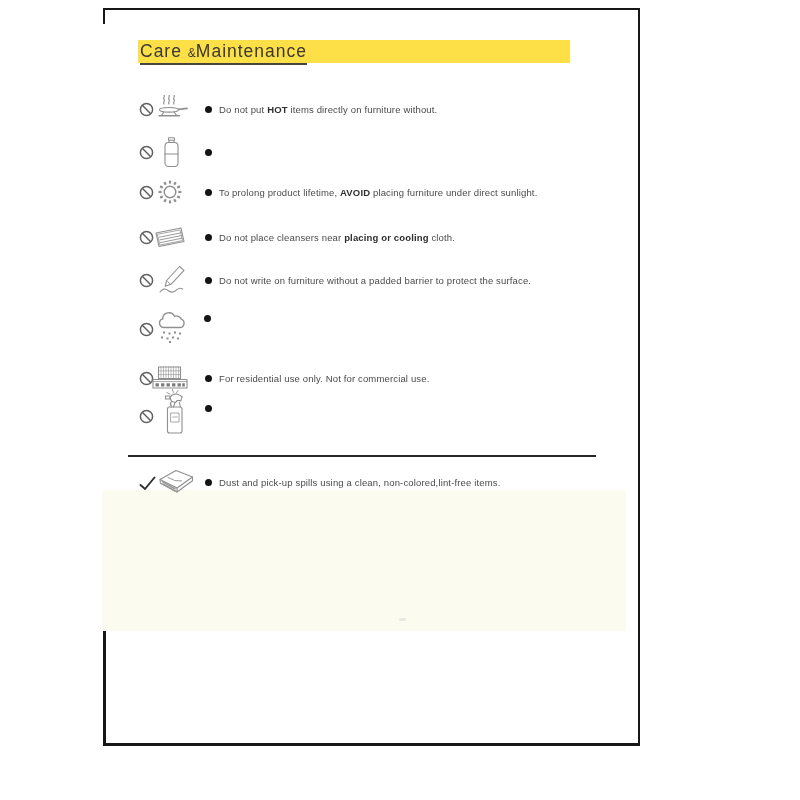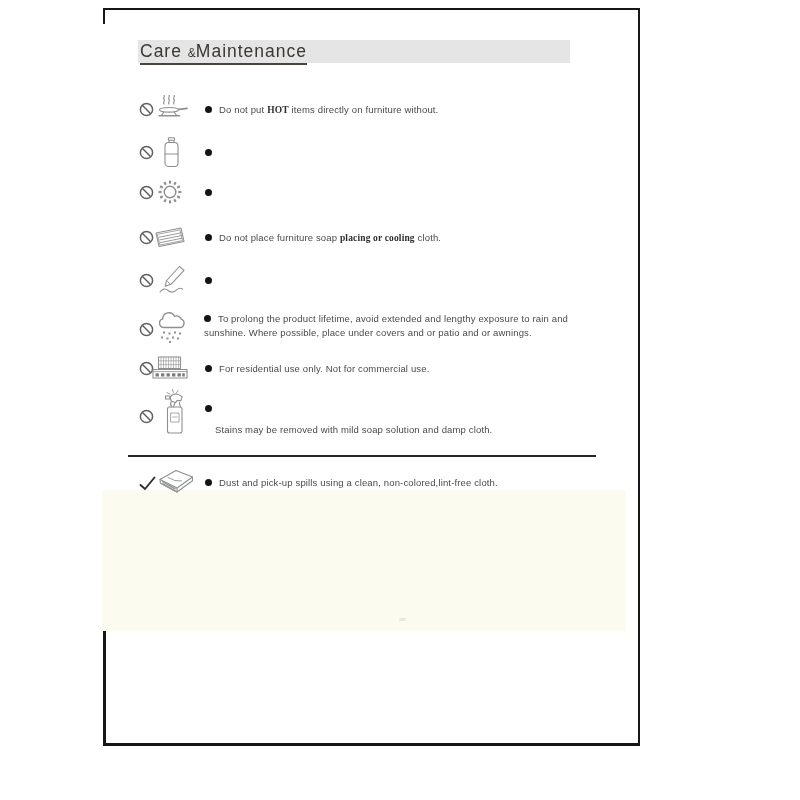--- a/index.html
+++ b/index.html
@@ -17,54 +17,54 @@
   #frame-left-bottom { left:103px; top:628px; width:3px; height:116px; }
 
   
   .cream-band { position:absolute; left:102px; top:490px; width:524px; height:141px;
     background:#fbfbef; }
   .scan-artifact { position:absolute; left:399px; top:618px; width:7px; height:3px;
     background:#e9e7e2; border-radius:2px; }
 
   
   .title-bar { position:absolute; left:138px; top:40px; width:432px; height:23px;
-    background:#e5e5e5; }
+    background:#fde047; }
   .title-text { display:inline-block; margin:1px 0 0 2px; padding-bottom:0px;
     font-size:17.5px; line-height:20px; letter-spacing:1px; color:#3b3733;
     border-bottom:2px solid #4a443f; white-space:nowrap; }
   .title-text .amp { font-size:12px; letter-spacing:0; }
 
   
   .separator { position:absolute; left:128px; top:455px; width:468px; height:2px;
     background:#262626; }
 
   
   .care-row { position:absolute; left:138px; width:462px; height:32px; }
   .r1{top:94px} .r2{top:137px} .r3{top:177px} .r4{top:222px} .r5{top:265px}
-  .r6{top:305px;height:48px} .r7{top:353px} .r8{top:390px;height:54px} .r9{top:467px}
+  .r6{top:305px;height:48px} .r7{top:363px} .r8{top:390px;height:54px} .r9{top:467px}
 
   .mark  { position:absolute; left:1px; top:8px; width:15px; height:15px; }
   .r6 .mark{ top:17px } .r8 .mark{ top:19px } .r9 .mark{ top:9px; width:17px; height:15px }
 
   .glyph { position:absolute; left:18px; top:2px; }
   .r1 .glyph{left:15px;top:1px} .r2 .glyph{left:25px;top:0}
   .r3 .glyph{left:17px;top:0}   .r4 .glyph{left:16px;top:4px}
   .r5 .glyph{left:20px;top:0}   .r6 .glyph{left:17px;top:3px}
   .r7 .glyph{left:14px;top:3px} .r8 .glyph{left:25px;top:-2px}
   .r9 .glyph{left:16px;top:1px}
 
   .bullet { position:absolute; left:67px; top:12px; width:7px; height:7px;
     border-radius:50%; background:#141414; }
   .r8 .bullet{ top:15px }
   .bullet-inline { display:inline-block; width:7px; height:7px; border-radius:50%;
     background:#141414; margin-right:7px; }
 
   .text { margin:0 0 0 81px; padding-top:9px; font-size:9.5px; line-height:13px;
     color:#4a4a4a; letter-spacing:0.15px; }
-  .text b { color:#2e2e2e;font-family:Liberation Serif, serif; }
+  .text b { color:#2e2e2e; }
   .r6 .text { margin-left:66px; padding-top:7px; width:384px; line-height:13.5px; }
   .r8 .text { margin-left:77px; padding-top:33px; }
 
   svg { display:block; }
   .g-stroke { stroke:#8f8f8f; fill:none; stroke-width:1.1; stroke-linecap:round; stroke-linejoin:round; }
 </style>
 </head>
 <body>
 
 <div class="frame-line" id="frame-top"></div>
@@ -146,20 +146,21 @@
         <line x1="15" y1="3.6" x2="15" y2="6.6" transform="rotate(180 15 15)"></line>
         <line x1="15" y1="3.6" x2="15" y2="6.6" transform="rotate(210 15 15)"></line>
         <line x1="15" y1="3.6" x2="15" y2="6.6" transform="rotate(240 15 15)"></line>
         <line x1="15" y1="3.6" x2="15" y2="6.6" transform="rotate(270 15 15)"></line>
         <line x1="15" y1="3.6" x2="15" y2="6.6" transform="rotate(300 15 15)"></line>
         <line x1="15" y1="3.6" x2="15" y2="6.6" transform="rotate(330 15 15)"></line>
       </g>
     </svg>
   </span>
   <span class="bullet"></span>
+  <p class="text"><span>To prolong product lifetime, </span><b>AVOID</b><span> placing furniture under direct sunlight.</span></p>
 </div>
 
 <div class="care-row r4">
   <span class="mark">
     <svg width="15" height="15" viewBox="0 0 15 15">
         <g stroke="#606060" fill="none" stroke-width="1.5">
           <circle cx="7.5" cy="7.5" r="6.1"></circle>
           <line x1="3.3" y1="3.3" x2="11.7" y2="11.7"></line>
         </g>
       </svg>
@@ -167,40 +168,41 @@
   <span class="glyph">
     <svg width="32" height="24" viewBox="0 0 32 24" class="g-stroke">
       <polygon points="2,7 27,2 30,15.5 5,20.5"></polygon>
       <polygon points="3.8,8.3 26,3.9 28.4,14.6 6.2,19" stroke-width="0.8"></polygon>
       <line x1="5.4" y1="11.2" x2="27.2" y2="6.8" stroke-width="0.9"></line>
       <line x1="5.9" y1="13.9" x2="27.7" y2="9.5" stroke-width="0.9"></line>
       <line x1="6.4" y1="16.6" x2="28.2" y2="12.2" stroke-width="0.9"></line>
     </svg>
   </span>
   <span class="bullet"></span>
-  <p class="text"><span>Do not place furniture soap </span><b>placing or cooling</b><span> cloth.</span></p>
+  <p class="text"><span>Do not place cleansers near </span><b>placing or cooling</b><span> cloth.</span></p>
 </div>
 
 <div class="care-row r5">
   <span class="mark">
     <svg width="15" height="15" viewBox="0 0 15 15">
         <g stroke="#606060" fill="none" stroke-width="1.5">
           <circle cx="7.5" cy="7.5" r="6.1"></circle>
           <line x1="3.3" y1="3.3" x2="11.7" y2="11.7"></line>
         </g>
       </svg>
   </span>
   <span class="glyph">
     <svg width="28" height="30" viewBox="0 0 28 30" class="g-stroke">
       <path d="M21.5,1.5 l4.5,3.8 -13,14 -5.8,2 1.4,-5.8 z"></path>
       <line x1="9.6" y1="16.6" x2="12.6" y2="19.4" stroke-width="0.9"></line>
       <path d="M2,27 q4,-5 8,-1.5 q4.2,3.6 9,-0.8 q2.6,-2.3 5.5,-0.8"></path>
     </svg>
   </span>
   <span class="bullet"></span>
+  <p class="text"><span>Do not write on furniture without a padded barrier to protect the surface.</span><b></b><span></span></p>
 </div>
 
 <div class="care-row r6">
   <span class="mark">
     <svg width="15" height="15" viewBox="0 0 15 15">
         <g stroke="#606060" fill="none" stroke-width="1.5">
           <circle cx="7.5" cy="7.5" r="6.1"></circle>
           <line x1="3.3" y1="3.3" x2="11.7" y2="11.7"></line>
         </g>
       </svg>
@@ -214,21 +216,21 @@
         <rect x="19" y="23.5" width="2" height="2"></rect>
           <rect x="24" y="24.5" width="2" height="2"></rect>
         <rect x="6" y="28.5" width="2" height="2"></rect>
           <rect x="11.5" y="29.5" width="2" height="2"></rect>
         <rect x="17" y="28.5" width="2" height="2"></rect>
           <rect x="22" y="29.5" width="2" height="2"></rect>
         <rect x="14" y="33" width="2" height="2"></rect>
       </g>
     </svg>
   </span>
-  <p class="text"><span class="bullet-inline"></span><span>To prolong the product lifetime, avoid extended and lengthy exposure to rain and sunshine.  Where possible, place under covers and or patio and or awnings.</span><b></b><span></span></p>
+  <p class="text"><span class="bullet-inline"></span><b></b><span></span></p>
 </div>
 
 <div class="care-row r7">
   <span class="mark">
     <svg width="15" height="15" viewBox="0 0 15 15">
         <g stroke="#606060" fill="none" stroke-width="1.5">
           <circle cx="7.5" cy="7.5" r="6.1"></circle>
           <line x1="3.3" y1="3.3" x2="11.7" y2="11.7"></line>
         </g>
       </svg>
@@ -281,21 +283,20 @@
       <path d="M7,9.5 c2,-3.6 6.2,-4.6 9.6,-2.4 l2.6,1.6 -1.4,4.2 c-2.6,-1.1 -4.2,-0.5 -5.2,1.6 l-4.2,-1.2 z"></path>
       <rect x="2.5" y="8" width="4.5" height="3"></rect>
       <path d="M8.2,13.8 q-1.6,3 0.4,5.2"></path>
       <path d="M12,14.8 l-1.6,4.2 M16.4,14.6 l1,4.4"></path>
       <rect x="4.5" y="19" width="14.5" height="26" rx="2"></rect>
       <rect x="8" y="25" width="8" height="9" stroke-width="0.8"></rect>
       <path d="M9.6,29 h4.8" stroke-width="0.7"></path>
     </svg>
   </span>
   <span class="bullet"></span>
-  <p class="text"><span>Stains may be removed with mild soap solution and damp cloth.</span><b></b><span></span></p>
 </div>
 
 <div class="separator"></div>
 
 <div class="care-row r9">
   <span class="mark">
     <svg width="17" height="15" viewBox="0 0 17 15">
         <path d="M1.5,9 L6,13 15.5,1.5" stroke="#2d2d2d" stroke-width="1.9" fill="none" stroke-linecap="round"></path>
       </svg>
   </span>
@@ -305,14 +306,14 @@
       <path d="M6,11.5 l0.4,3.8 L23,24 l0,-4"></path>
       <path d="M38.5,9 l0,3.8 L23,24"></path>
       <path d="M14,9.5 q7,4.5 13.5,3.5" stroke-width="0.9"></path>
       <g stroke-width="1.6" stroke="#9a9a9a">
         <path d="M8.5,13.6 l12.5,7.2"></path>
         <path d="M9,16 l12.5,7.2"></path>
       </g>
     </svg>
   </span>
   <span class="bullet"></span>
-  <p class="text"><span>Dust and pick-up spills using a clean, non-colored,lint-free cloth.</span><b></b><span></span></p>
+  <p class="text"><span>Dust and pick-up spills using a clean, non-colored,lint-free items.</span><b></b><span></span></p>
 </div>
 
 </body></html>

